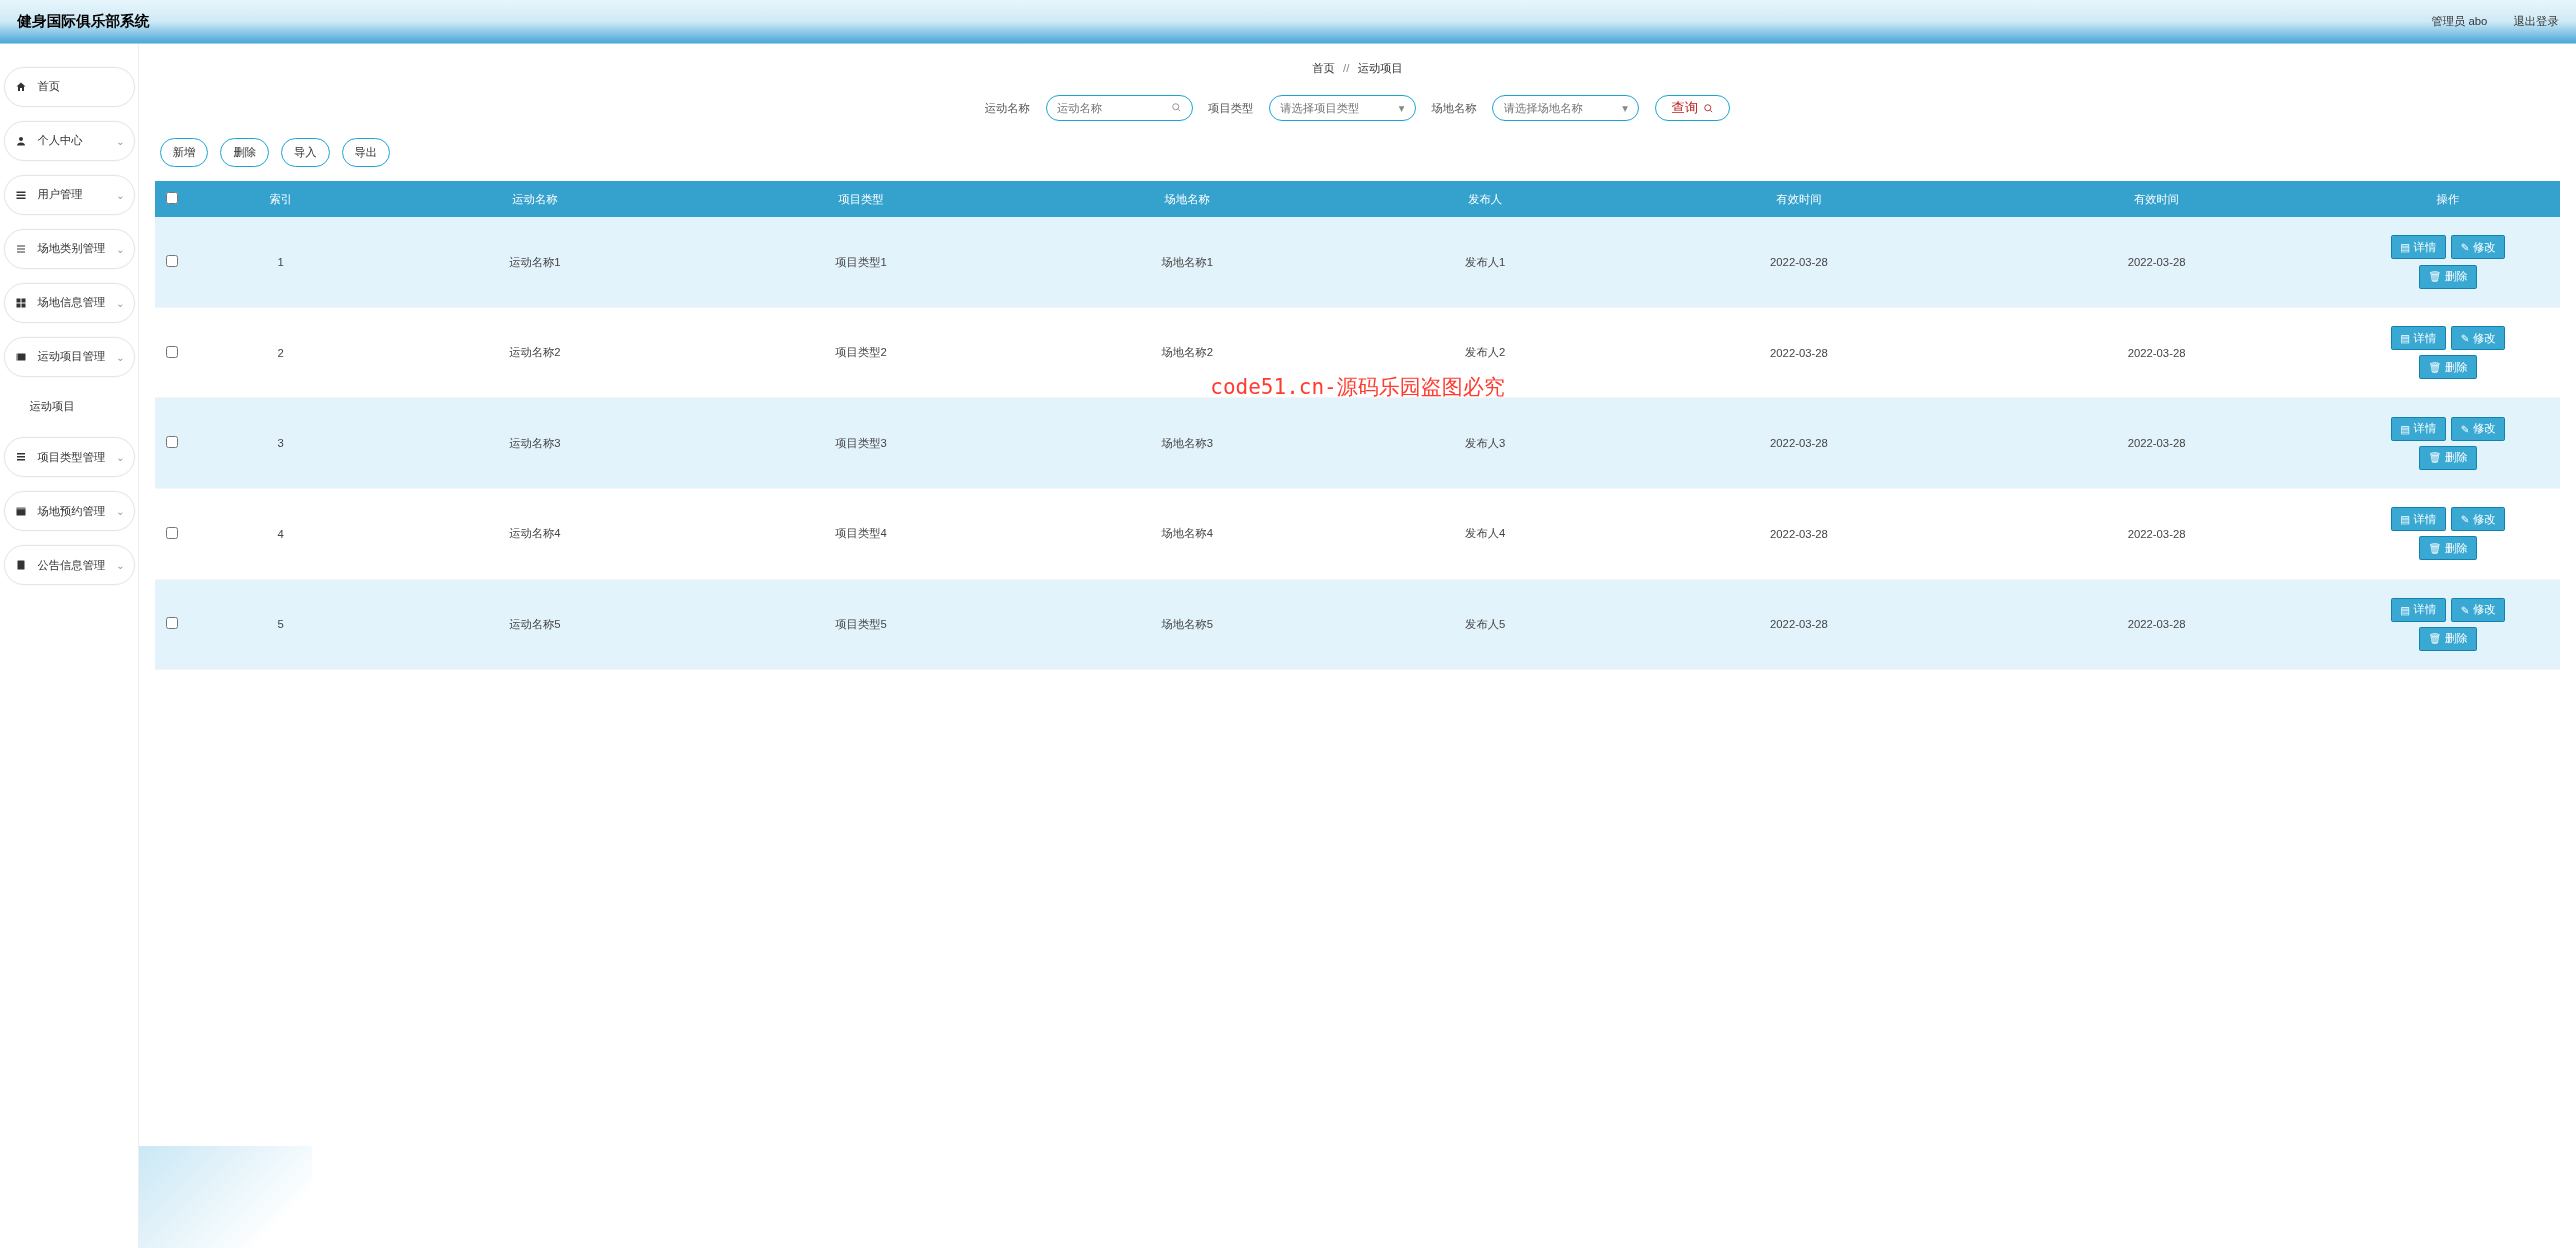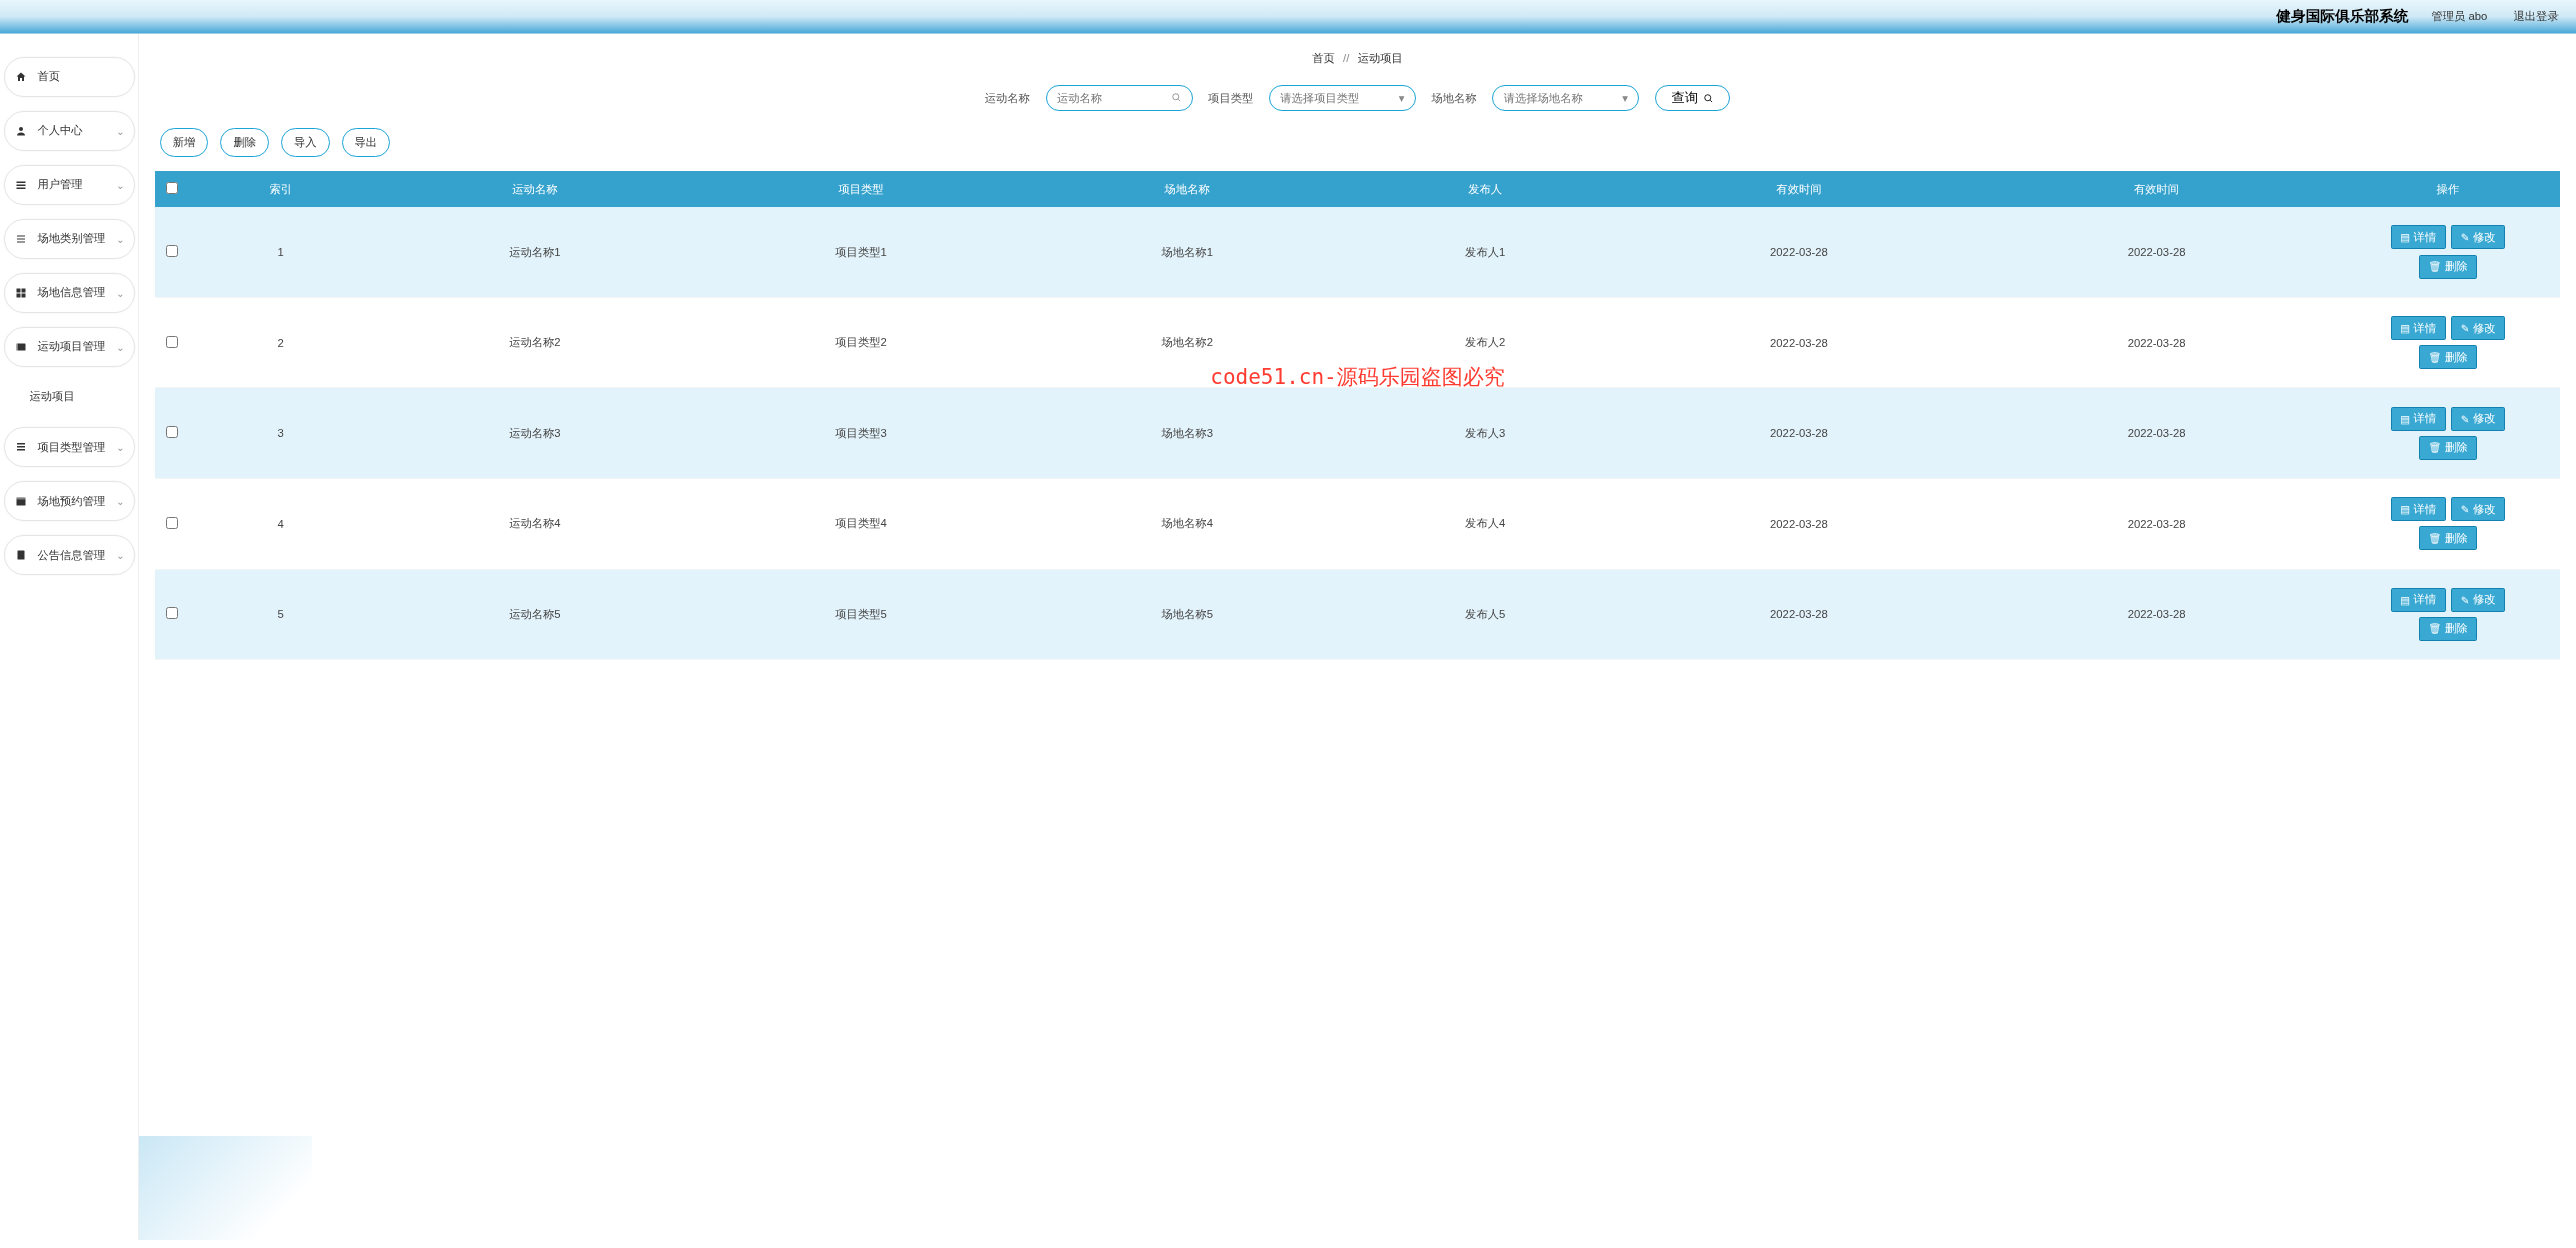--- a/index.html
+++ b/index.html
@@ -1,18 +1,18 @@
 <!DOCTYPE html>
 <html style="font-size:14px"><head>
 <meta charset="utf-8">
 <style>
   * { box-sizing: border-box; margin: 0; padding: 0; }
   body { font-family: "Microsoft YaHei", Arial, sans-serif; font-size: 11.3px; color: #333; background: #fff; overflow: hidden; }
 
-  .header { height: 34px; background: linear-gradient(180deg,#e8f6fc 0%, #cfe9f6 50%, #4aa8d8 100%); display: flex; align-items: center; padding: 0 17.3px; justify-content: flex-end; border-bottom: 0.9px solid #9ecfe6; }
+  .header { height: 44px; background: linear-gradient(180deg,#e8f6fc 0%, #cfe9f6 50%, #4aa8d8 100%); display: flex; align-items: center; padding: 0 17.3px; justify-content: space-between; border-bottom: 0.9px solid #9ecfe6; }
   .header-title { font-size: 14.7px; font-weight: 700; color: #000; }
   .header-right span { margin-left: 23px; cursor: pointer; color: #333; }
 
   .layout { display: flex; height: calc(100vh - 42px); }
 
   .sidebar { width: 139px; background: #fff; padding: 8.7px 3.5px; overflow-y: auto; border-right: 0.9px solid #eee; }
   .nav-item { display: flex; align-items: center; height: 40px; padding: 0 8.7px; margin: 14px 0; border: 0.9px solid #e5e5e5; border-radius: 21px; cursor: pointer; font-size: 11.3px; color: #333; background:#fff; box-shadow: 0 0 0 0.9px rgba(0,0,0,0.02); white-space: nowrap; }
   .nav-item .icon { width: 15.6px; margin-right: 8.7px; display: inline-flex; align-items: center; justify-content: center; color:#333; }
   .nav-item .chev { margin-left: auto; color:#999; font-size:10.4px; }
   .nav-sub { padding: 8.7px 0 8.7px 26px; font-size: 11.3px; cursor: pointer; }
@@ -20,21 +20,21 @@
   .main { flex: 1; padding: 5.2px 15.6px 15.6px 15.6px; overflow: auto; position: relative; }
 
   .crumb { text-align: center; padding: 12px 0 19px 0; color:#333; }
   .crumb .sep { color:#888; margin: 0 5.2px; }
 
   .filter-row { display: flex; align-items: center; justify-content: center; gap: 15.6px; margin-bottom: 17.3px; flex-wrap: wrap; }
   .filter-row label { color:#555; }
   .pill-input { display:flex; align-items:center; width:147px; height:26px; border:1.7px solid #1aa4d6; border-radius:17.3px; padding:0 10.4px; background:#fff; }
   .pill-input input { border:none; outline:none; width:100%; font-size:11.3px; background:transparent; }
   .pill-input .ricon { color:#888; margin-left:3.5px; }
-  .pill-btn { height:26px; padding:0 15.6px; border:1.7px solid #1aa4d6; border-radius:17.3px; background:#fff; cursor:pointer; display:flex; align-items:center; gap:5.2px; color:#000000; }
+  .pill-btn { height:26px; padding:0 15.6px; border:1.7px solid #1aa4d6; border-radius:17.3px; background:#fff; cursor:pointer; display:flex; align-items:center; gap:5.2px; color:#b91c1c; }
 
   .action-row { display:flex; gap:12px; margin: 0 0 14px 5.2px; }
   .oval-btn { height:29px; padding:0 12px; border:1.7px solid #1aa4d6; border-radius:15.6px; background:#fff; cursor:pointer; font-size:11.3px; color:#333; white-space:nowrap; }
 
   .tbl { width:100%; border-collapse:collapse; }
   .tbl thead th { background:#35a2ce; color:#fff; font-weight:500; padding:10.4px 7px; text-align:center; font-size:11.3px; }
   .tbl tbody td { padding:15.6px 7px; text-align:center; color:#444; border-bottom:0.9px solid #f5f5f5; }
   .tbl tbody tr.striped-a { background:#e3f3fb; }
   .tbl tbody tr.striped-b { background:#fff; }
   .tbl td.ops, .tbl th.ops { width:225px; }

